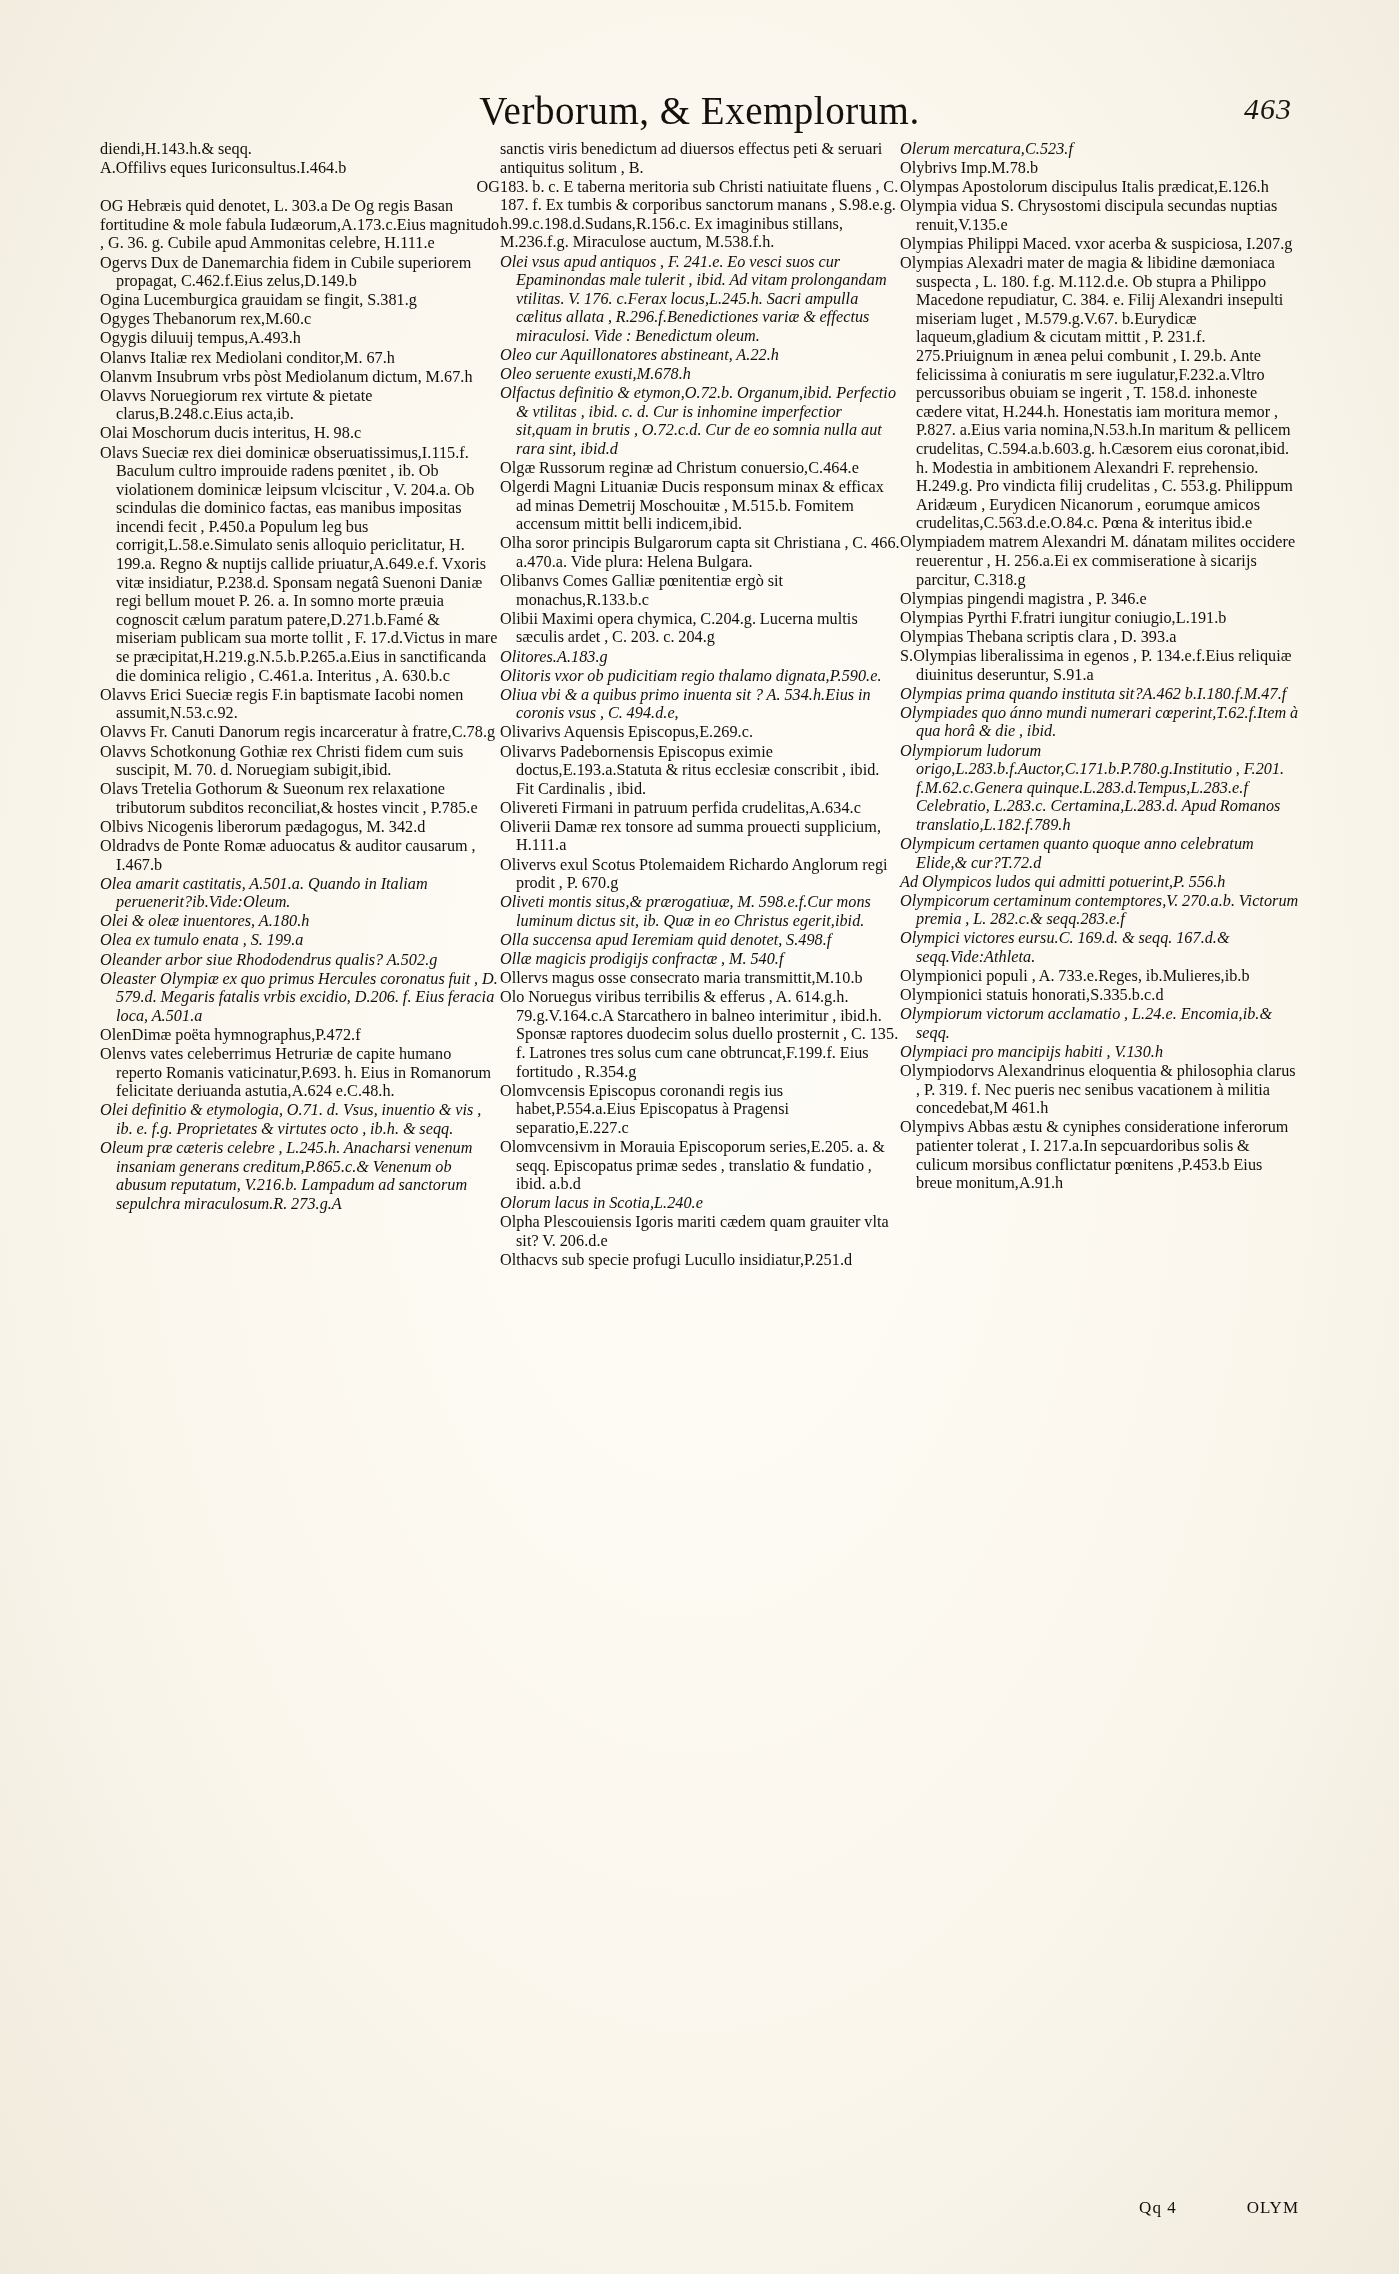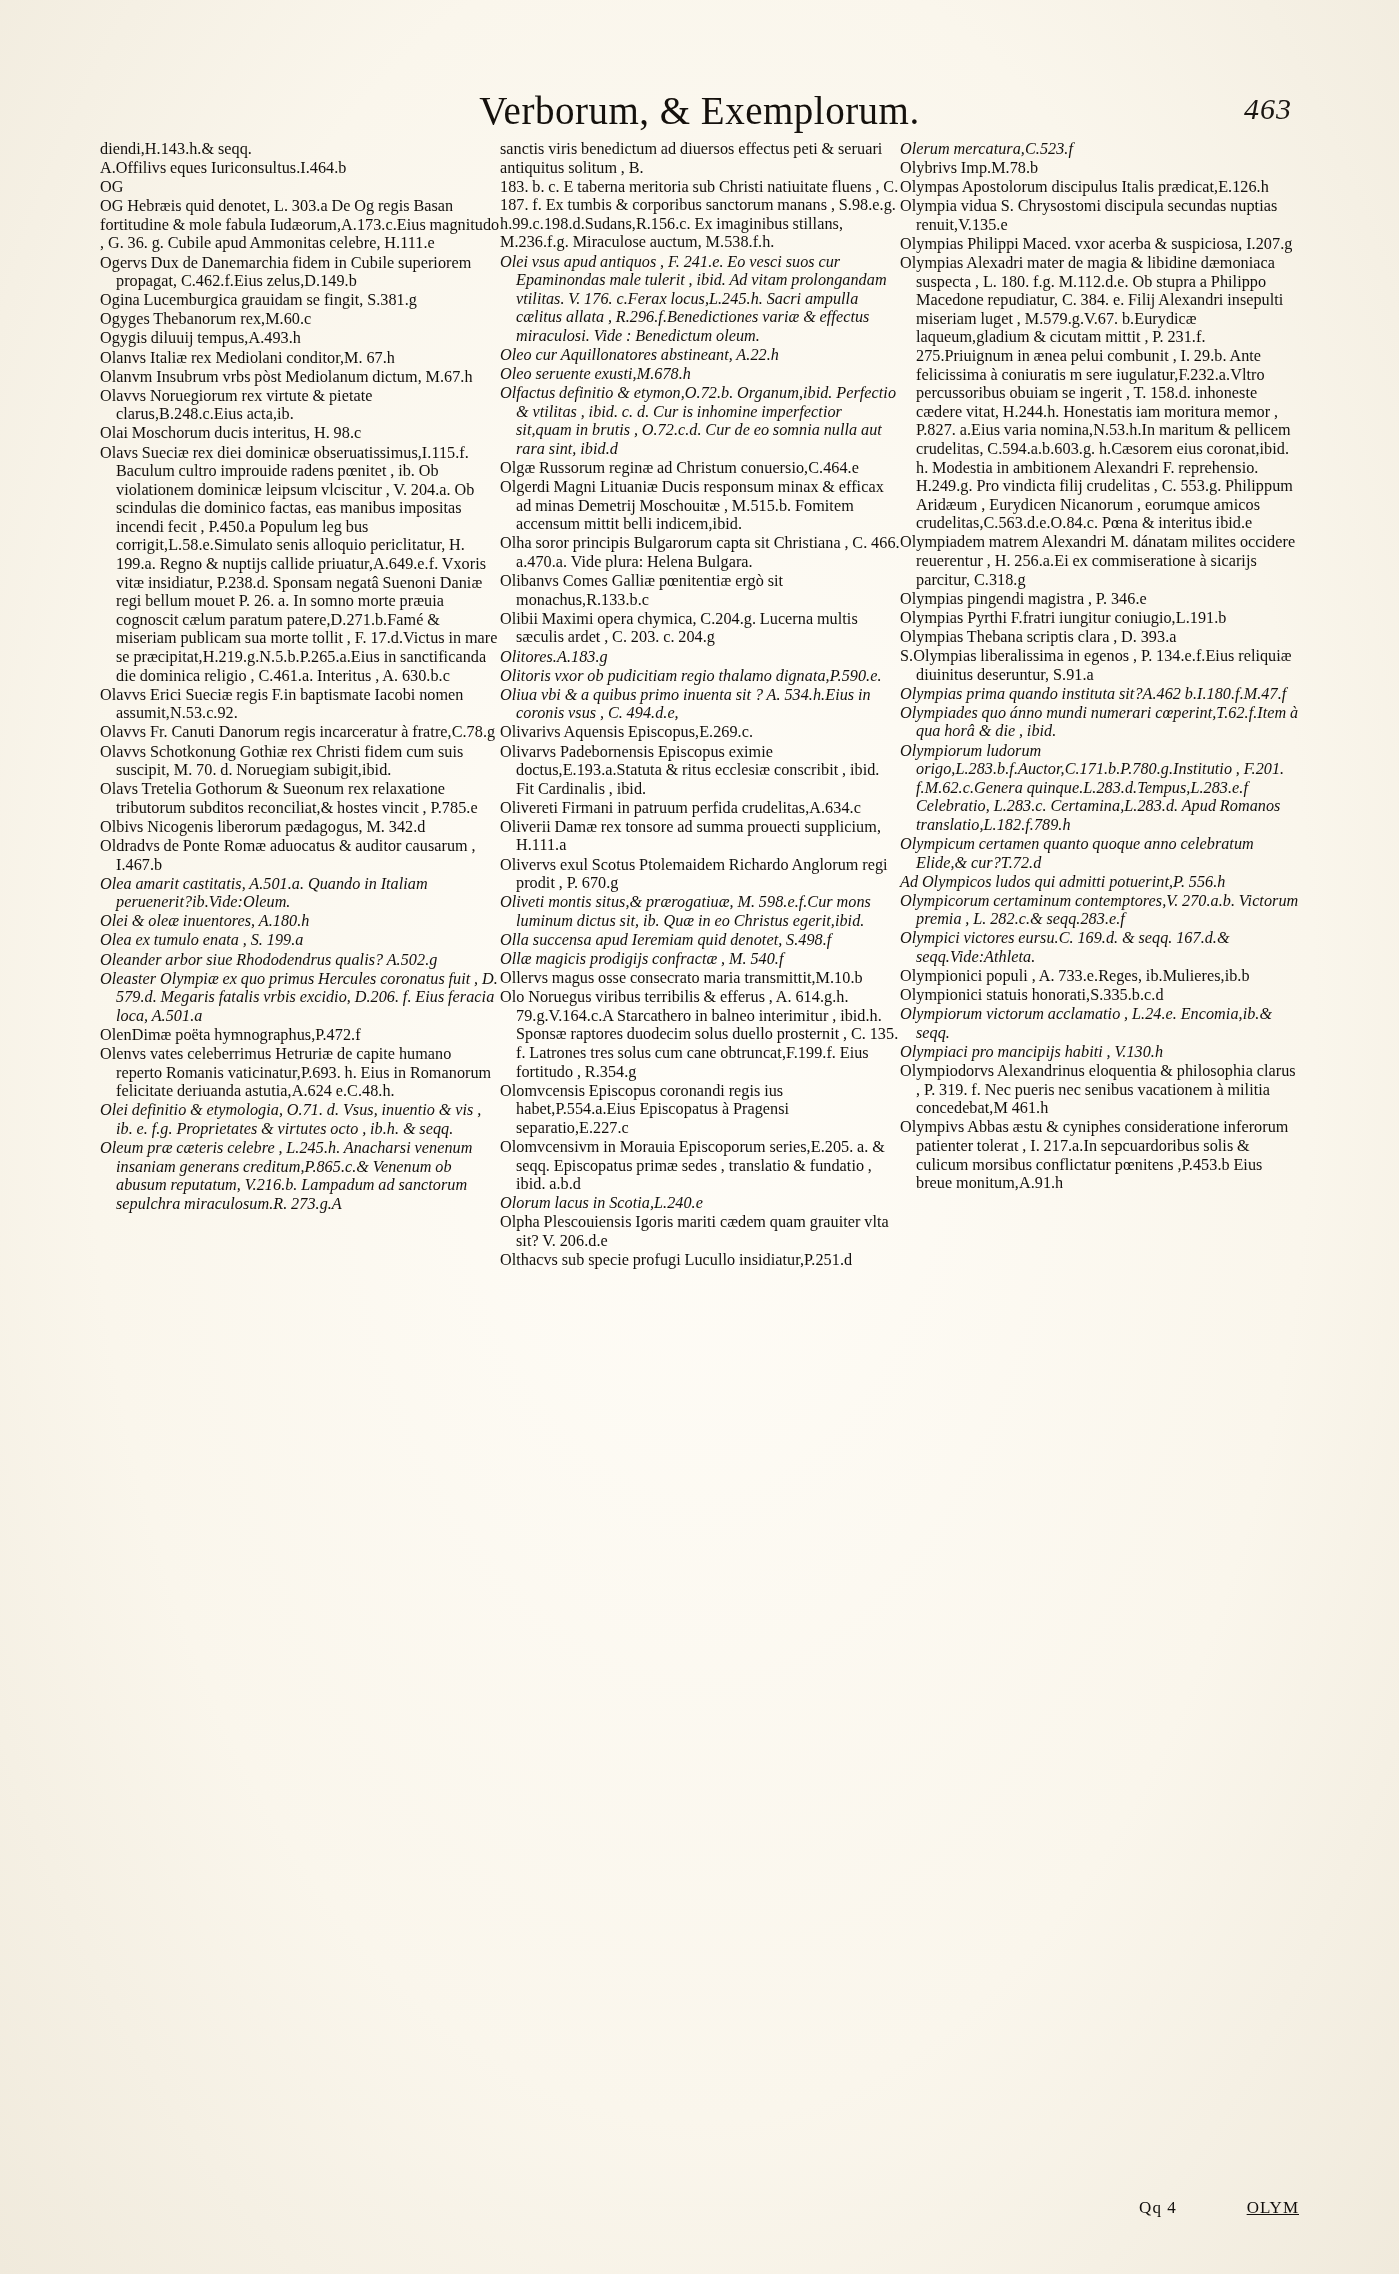--- a/index.html
+++ b/index.html
@@ -68,36 +68,36 @@
     margin: 0 0 0.5px 0;
     text-indent: -16px;
     padding-left: 16px;
     word-spacing: -0.3px;
   }
   .entry.noind {
     text-indent: 0;
     padding-left: 0;
   }
   .it { font-style: italic; }
-  .ctr { text-align: left; }
+  .ctr { text-align: right; }
   .drop-block {
     min-height: 0;
   }
   .footline {
     position: absolute;
     left: 100px;
     right: 100px;
     bottom: 56px;
     display: flex;
     justify-content: flex-end;
     gap: 70px;
     font-size: 17px;
   }
   .sig { letter-spacing: 1px; }
-  .catch { font-variant: small-caps; letter-spacing: 1px; text-decoration: underline; }
+  .catch { font-variant: small-caps; letter-spacing: 1px; }
   .hairline {
     position: absolute;
     left: 96px;
     top: 132px;
     width: 1208px;
     height: 0px;
   }
   .col-right .entry { }
 </style>
 </head>

